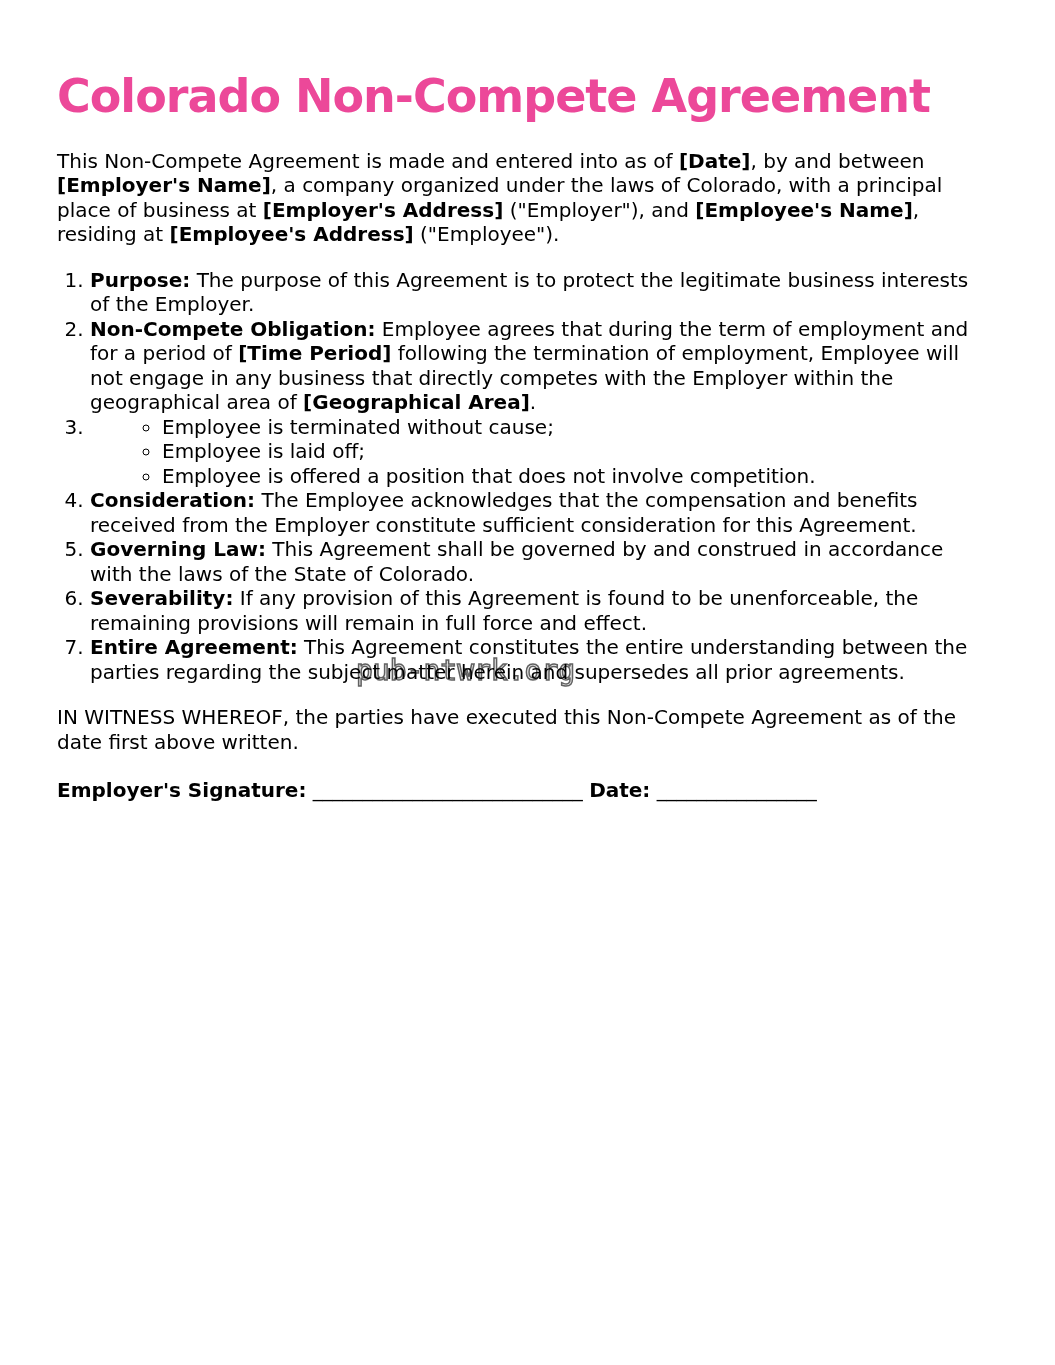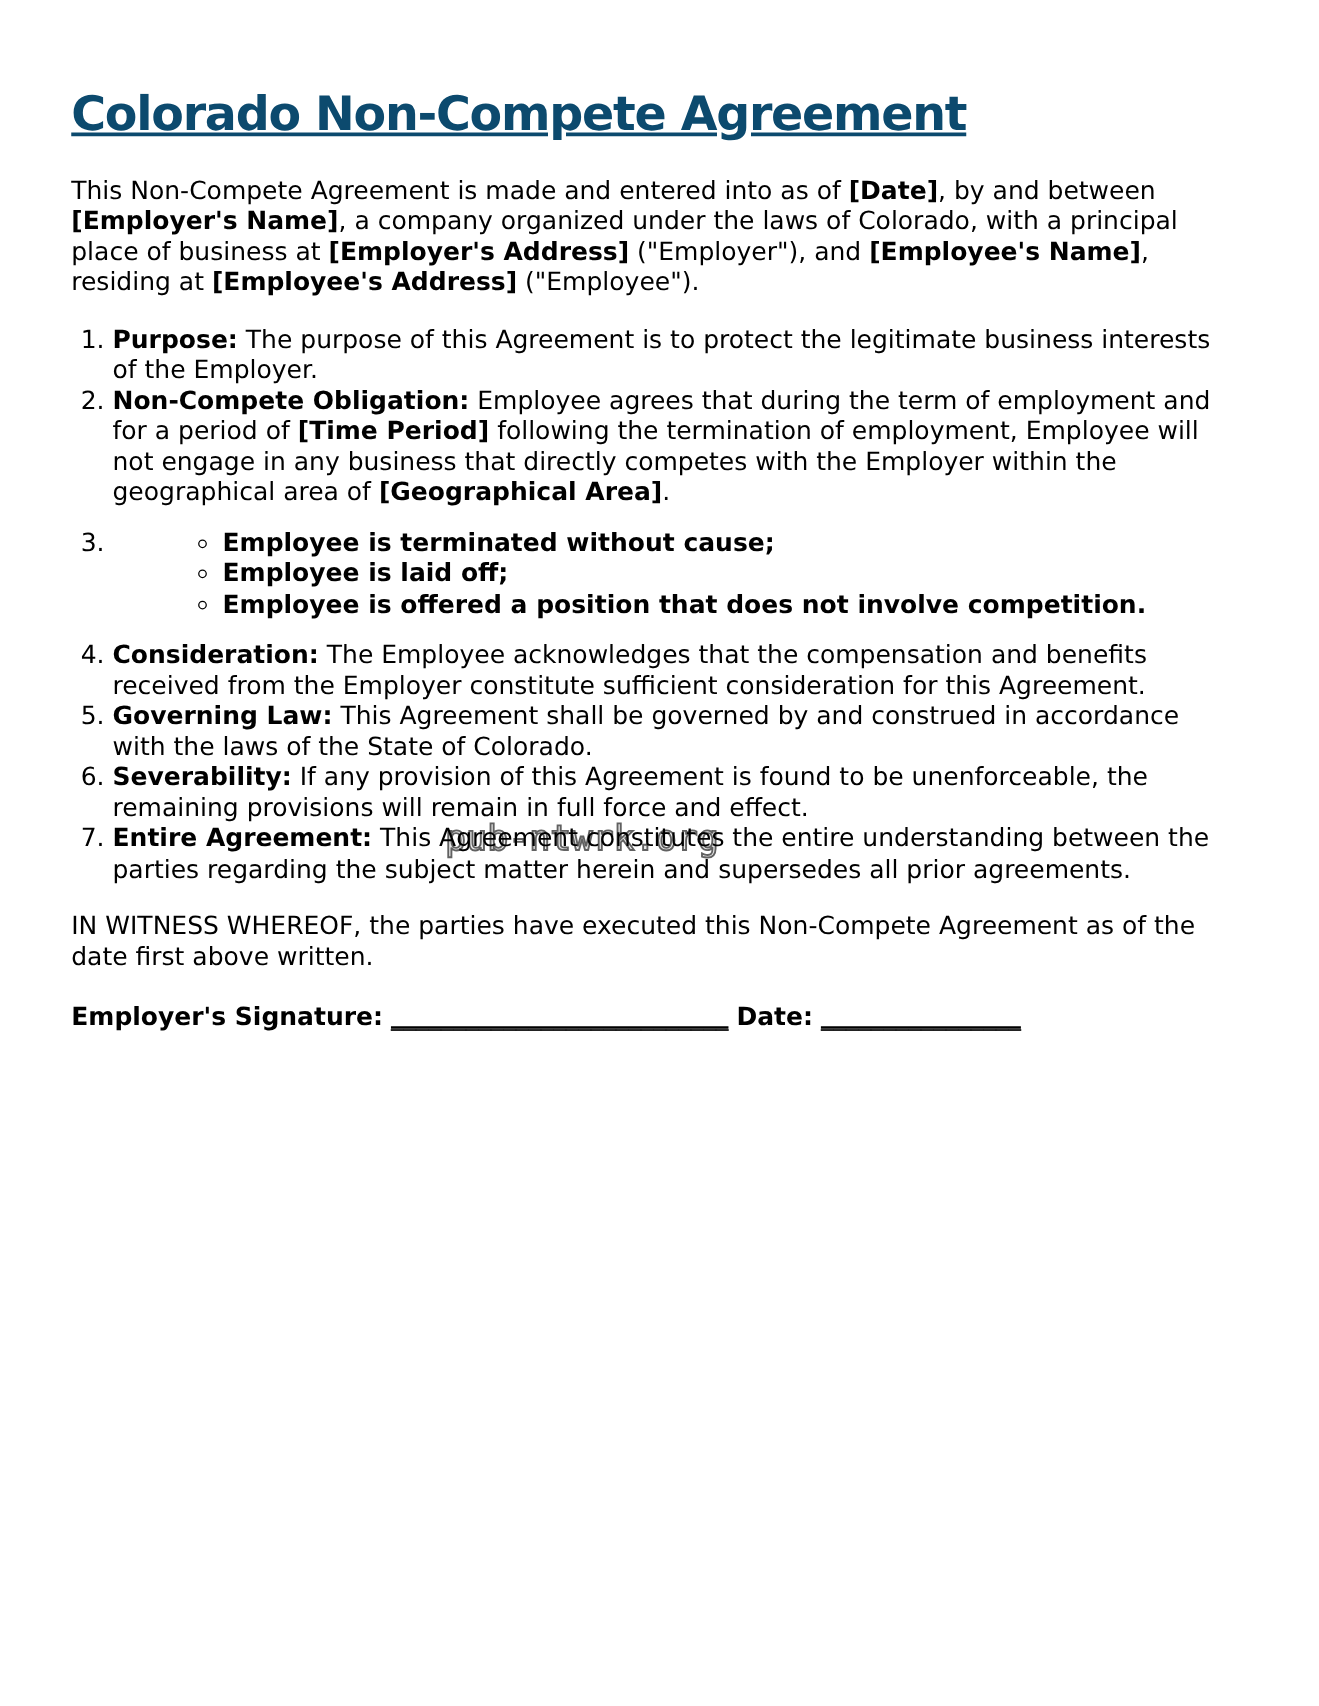--- a/index.html
+++ b/index.html
@@ -14,45 +14,43 @@
     line-height: 1.225;
     color: #000000;
     -webkit-font-smoothing: antialiased;
   }
   .page {
     position: relative;
     z-index: 1;
     padding: 70px 78px 0 57px;
   }
   h1.doc-title {
-    font-size: 38px;
+    font-size: 46px;
     line-height: 1.15;
     font-weight: 700;
     letter-spacing: -1px;
     margin: 0 0 26px 0;
-    color: #0c4a6e;
-    text-decoration: underline;
+    color: #ec4899;
   }
   p { margin: 21px 0; }
   b { font-weight: 700; }
   ol.clauses {
     margin: 21px 0;
     padding-left: 33px;
   }
   ol.clauses > li { margin: 0; padding: 0; }
   ul.exceptions {
     list-style-type: circle;
-    margin: 16px;
+    margin: 0;
     padding-left: 72px;
-    font-weight: bold;
   }
   ul.exceptions > li { margin: 0; padding: 0; }
   .sig-row { margin: 24px 0 0 0; white-space: nowrap; }
   .sig-row + .sig-row { margin-top: 22px; }
-  .sig-line { font-weight: 400; text-decoration: underline; }
+  .sig-line { font-weight: 400; }
   .watermark {
     position: absolute;
     z-index: 0;
     left: 356px;
     top: 657px;
     font-family: "DejaVu Sans Mono", "Liberation Mono", monospace;
     font-size: 28px;
     line-height: 1;
     white-space: nowrap;
     color: rgba(125, 125, 125, 0.18);

